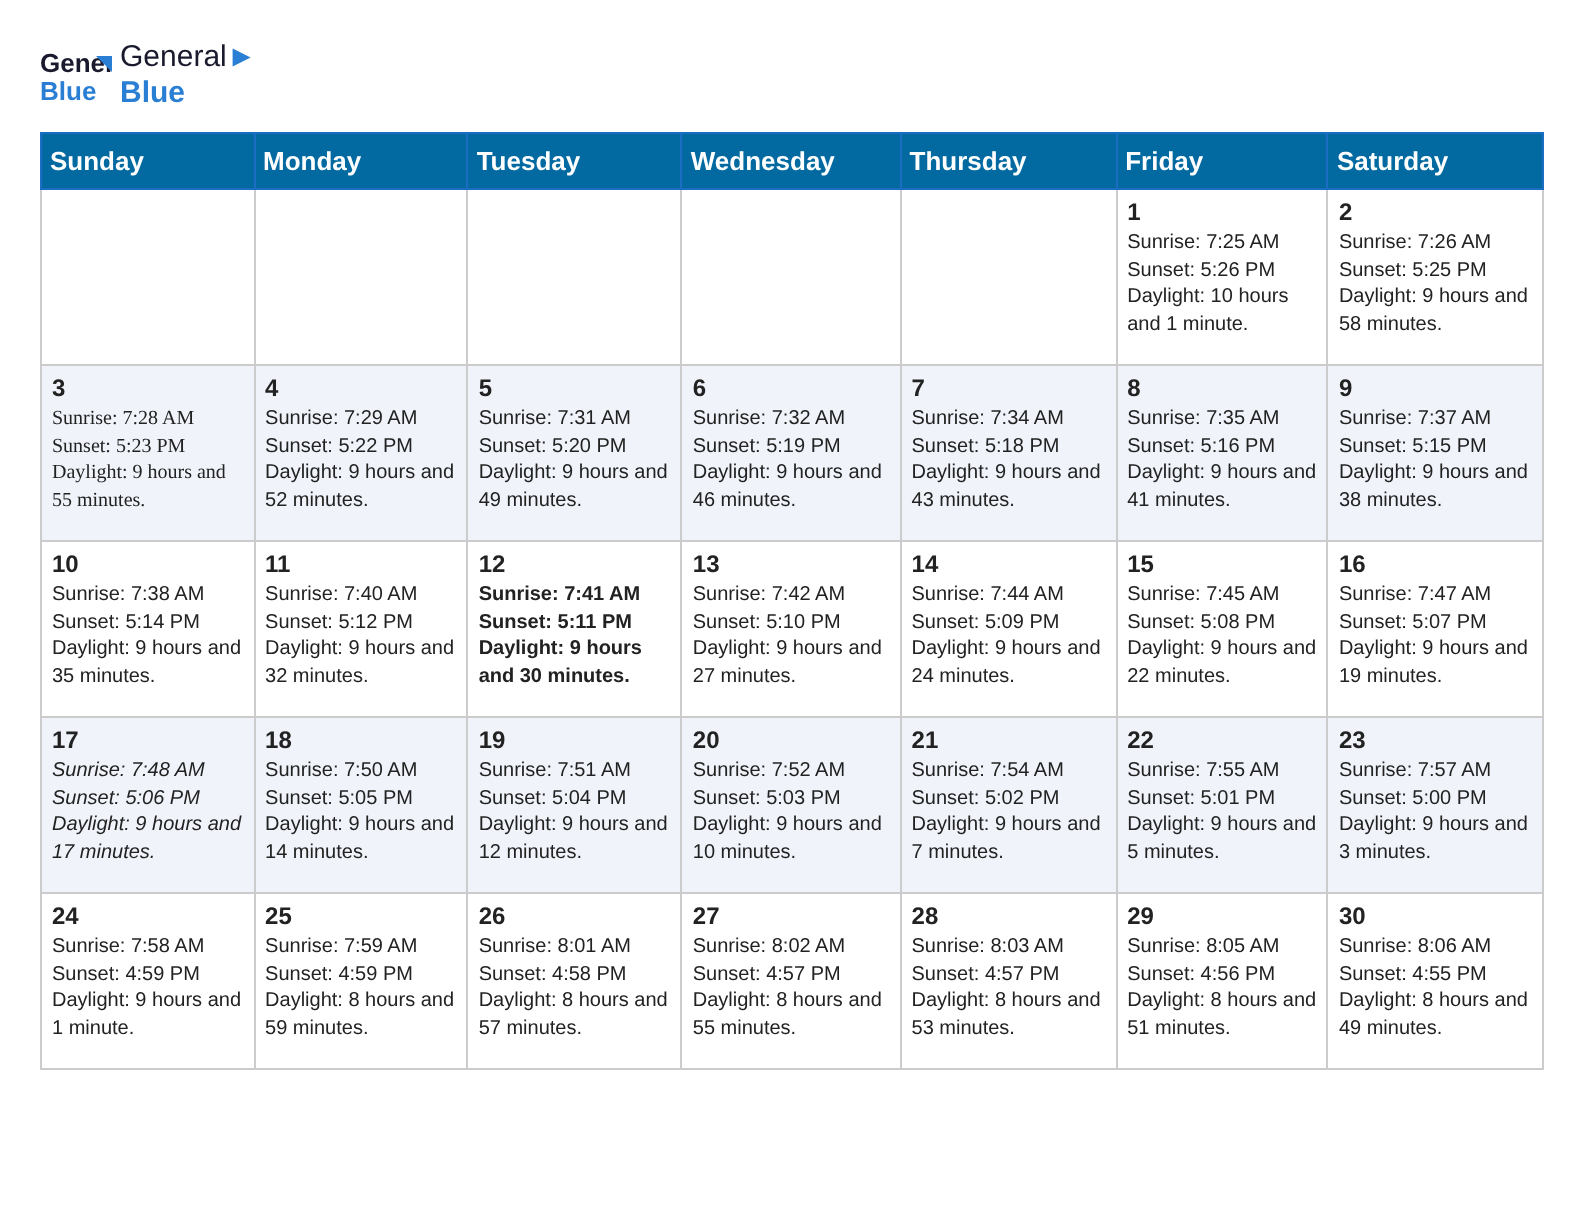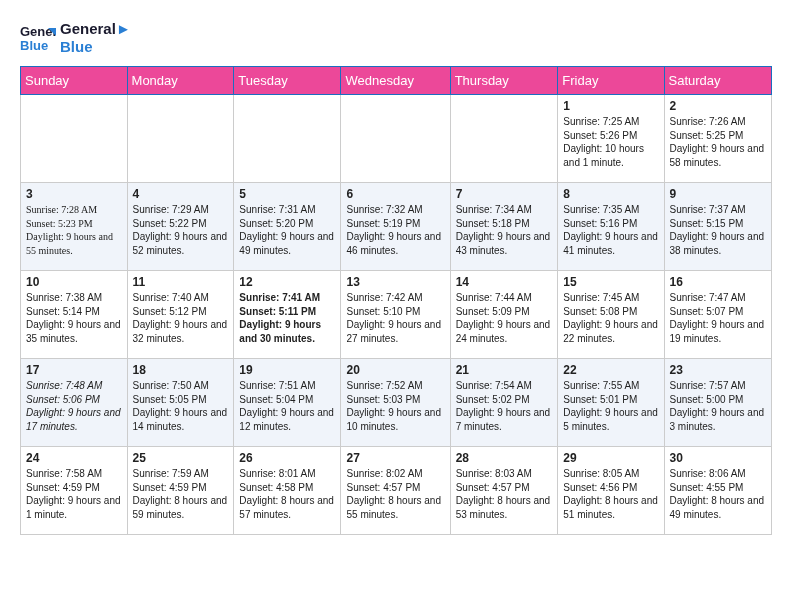--- a/index.html
+++ b/index.html
@@ -41,24 +41,24 @@
     .location {
       font-size: 14px;
       color: #555;
     }
     .calendar {
       width: 100%;
       border-collapse: collapse;
       border: 1px solid #ccc;
     }
     .calendar th {
-      background: #ec4899;
+      background: #0369a1;
       color: #fff;
       font-size: 13px;
-      font-weight: normal;
+      font-weight: bold;
       padding: 6px 4px;
       text-align: left;
       border: 1px solid #1a6dc0;
     }
     .calendar td {
       vertical-align: top;
       border: 1px solid #ccc;
       padding: 4px 5px;
       width: 113px;
       height: 88px;
@@ -92,21 +92,21 @@
 
 <div class="page">
   <div class="header">
     <div class="logo-area">
       <svg class="logo-icon" viewBox="0 0 36 36" xmlns="http://www.w3.org/2000/svg">
         <text x="0" y="16" font-size="13" font-weight="bold" fill="#1a1a2e" font-family="Arial">General</text>
         <text x="0" y="30" font-size="13" font-weight="bold" fill="#2a7fd4" font-family="Arial">Blue</text>
         <polygon points="28,8 36,8 36,16" fill="#2a7fd4"></polygon>
       </svg>
       <div>
-        <div style="font-size:15px;font-weight:bold;color:#1a1a2e;line-height:1.1;">
+        <div style="font-size:15px;font-weight:normal;color:#1a1a2e;line-height:1.1;">
           <span style="color:#1a1a2e;">General</span><span style="color:#2a7fd4;">►</span>
         </div>
         <div style="font-size:15px;font-weight:bold;color:#2a7fd4;">Blue</div>
       </div>
     </div>
     <div class="title-area">
       <div class="month-title"></div>
       <div class="location"></div>
     </div>
   </div>

